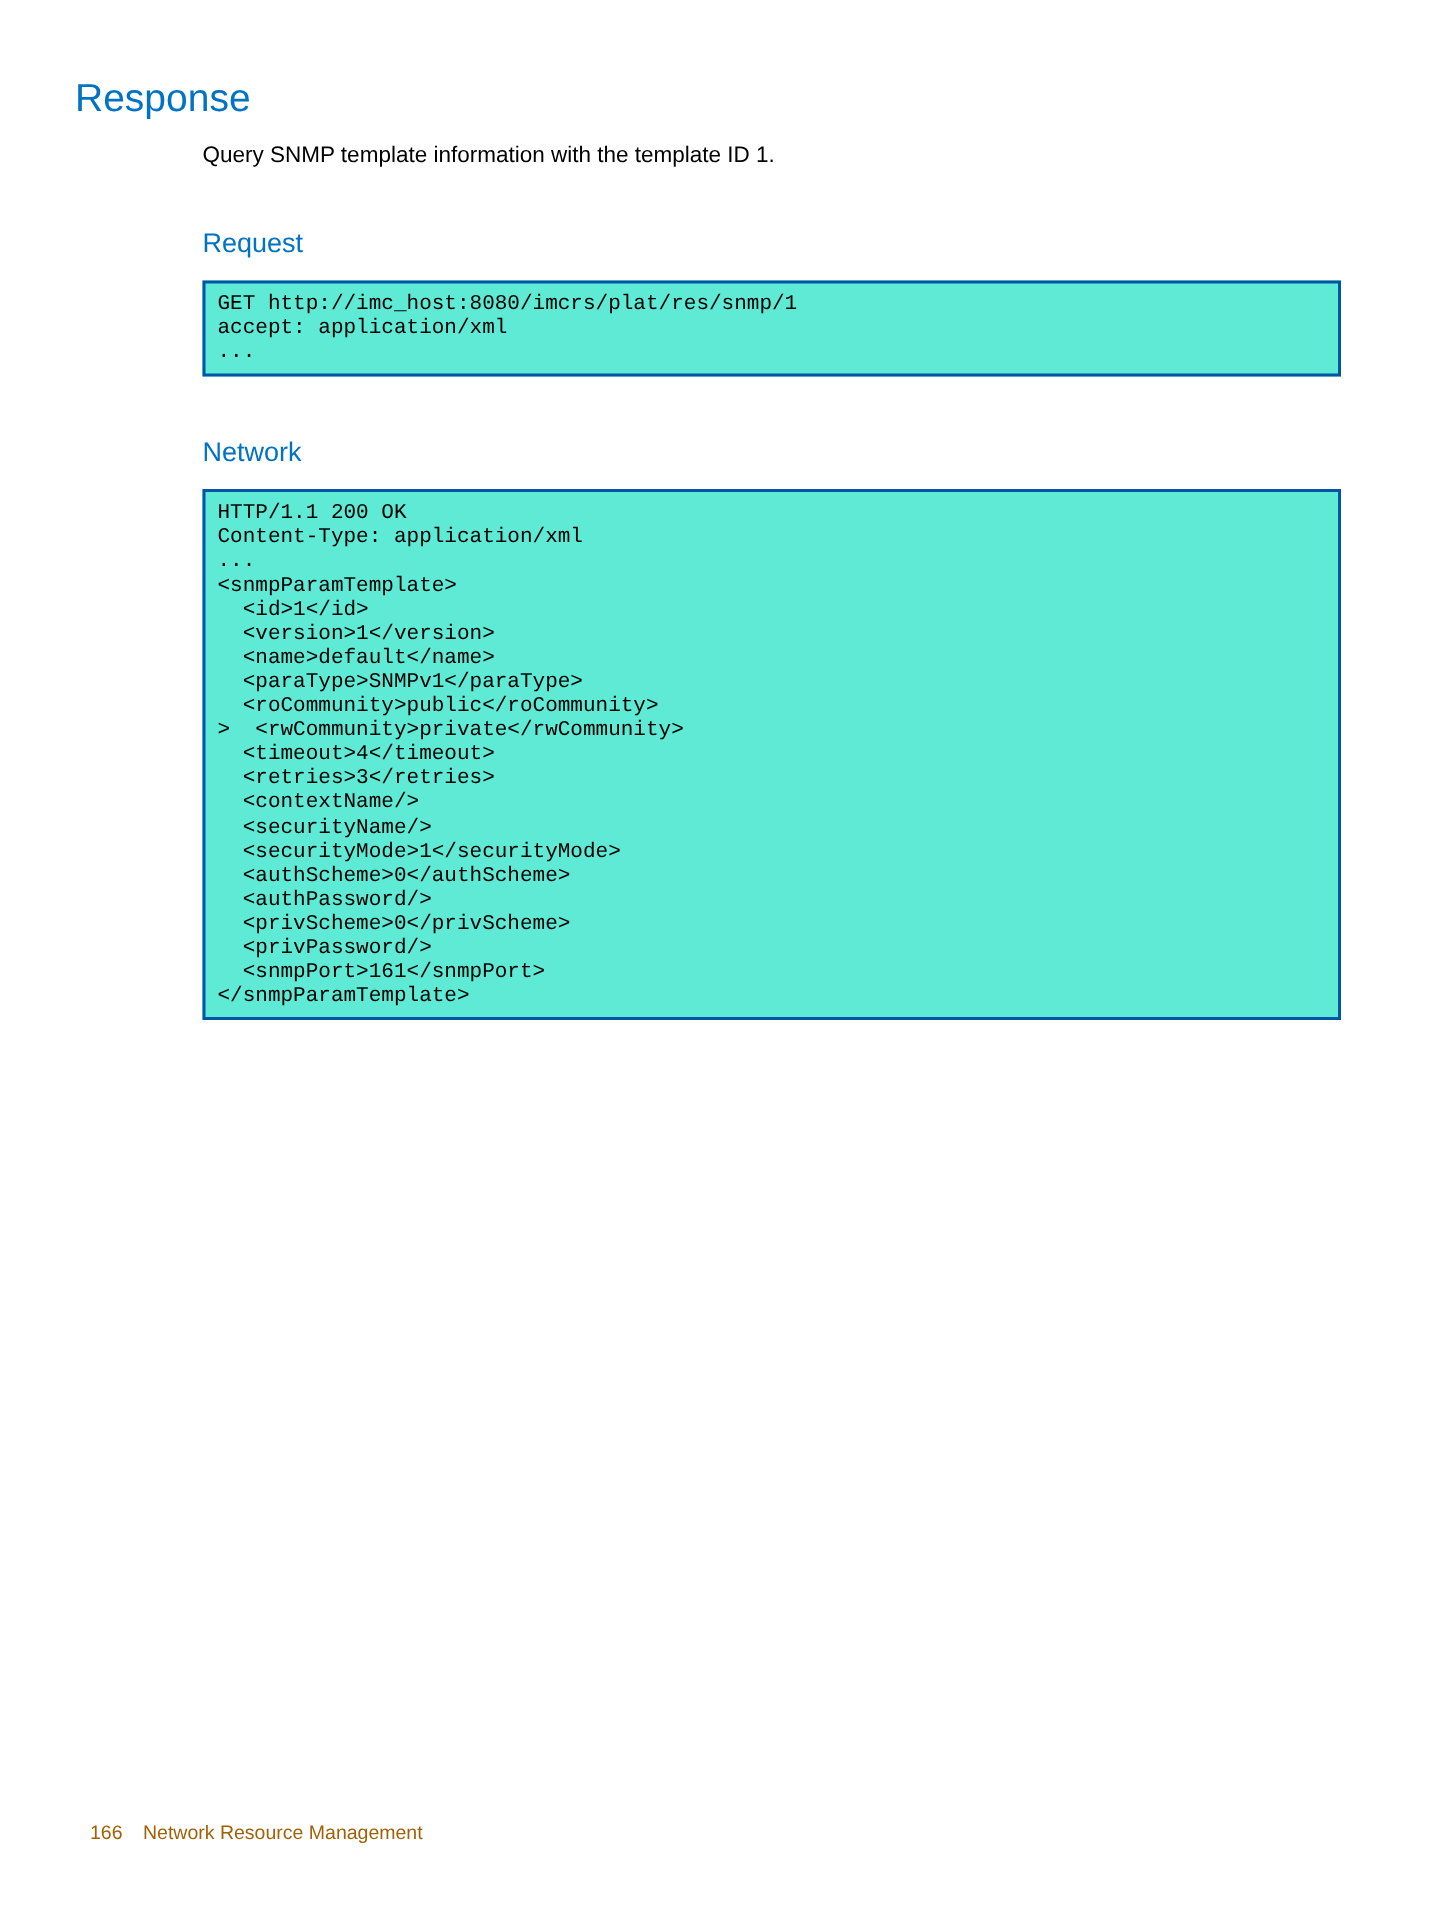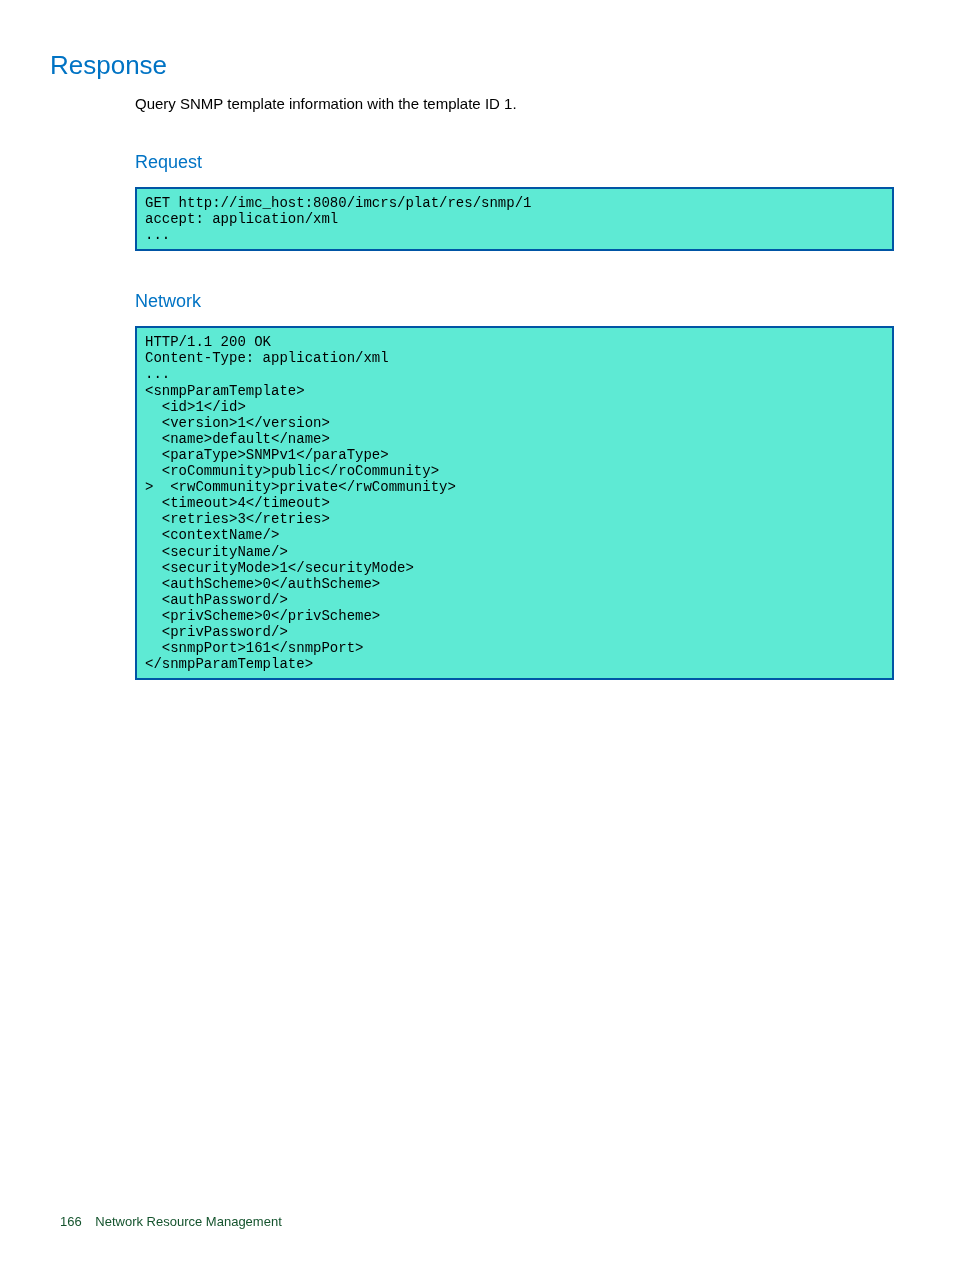--- a/index.html
+++ b/index.html
@@ -48,21 +48,21 @@
       line-height: 1.15;
       white-space: pre;
       color: #000;
       margin-bottom: 20px;
     }
     .footer {
       position: absolute;
       bottom: 42px;
       left: 60px;
       font-size: 13px;
-      color: #14532d;
+      color: #a16207;
     }
     .footer .page-num {
       margin-right: 10px;
     }
   </style>
 </head>
 <body>
 
 <h2 class="h2">Response</h2>
 

